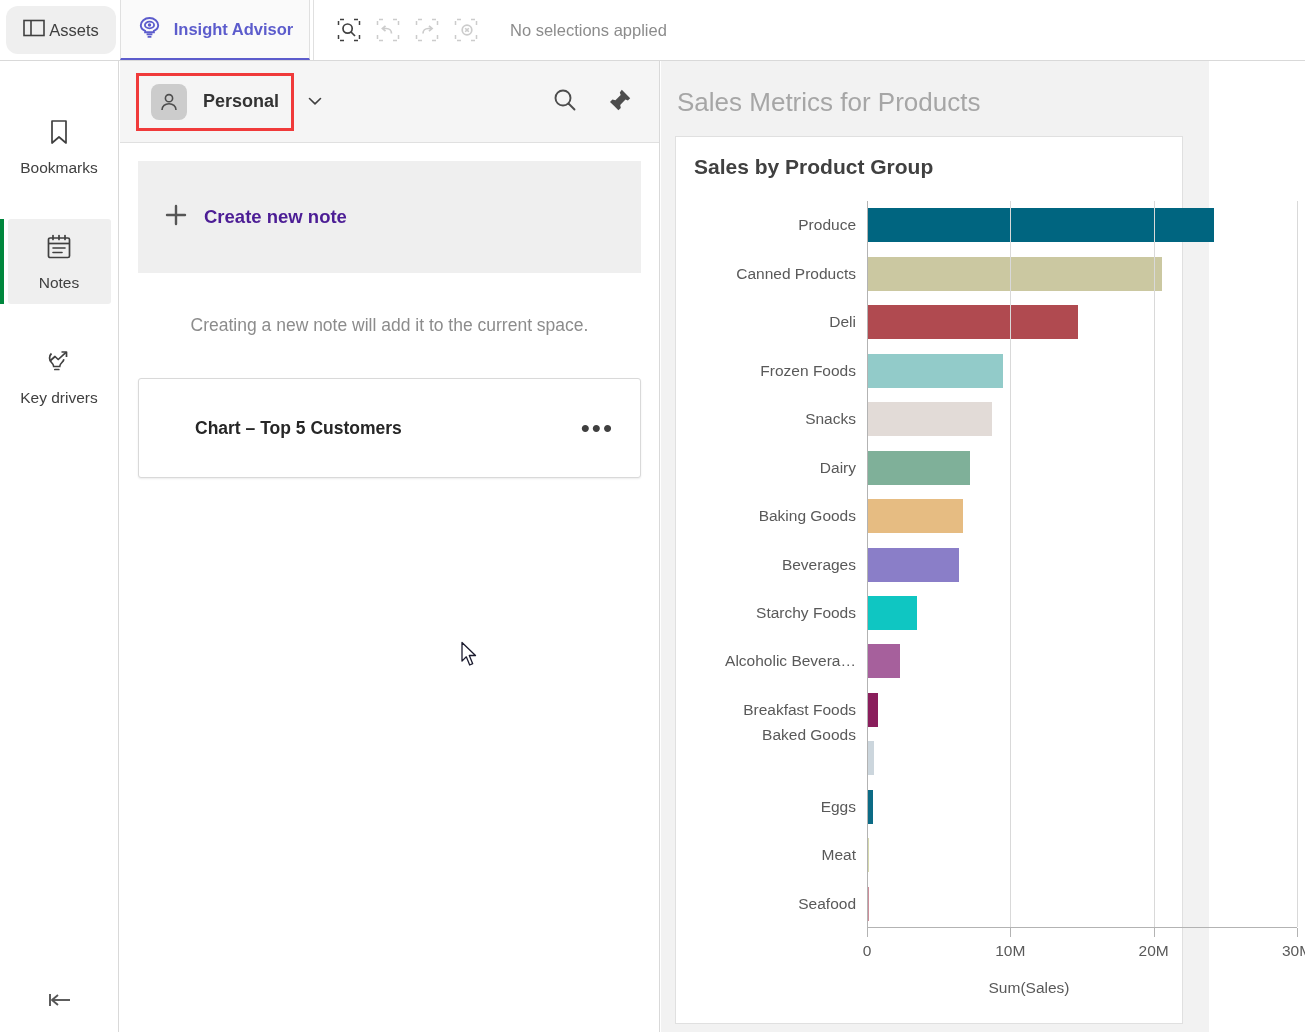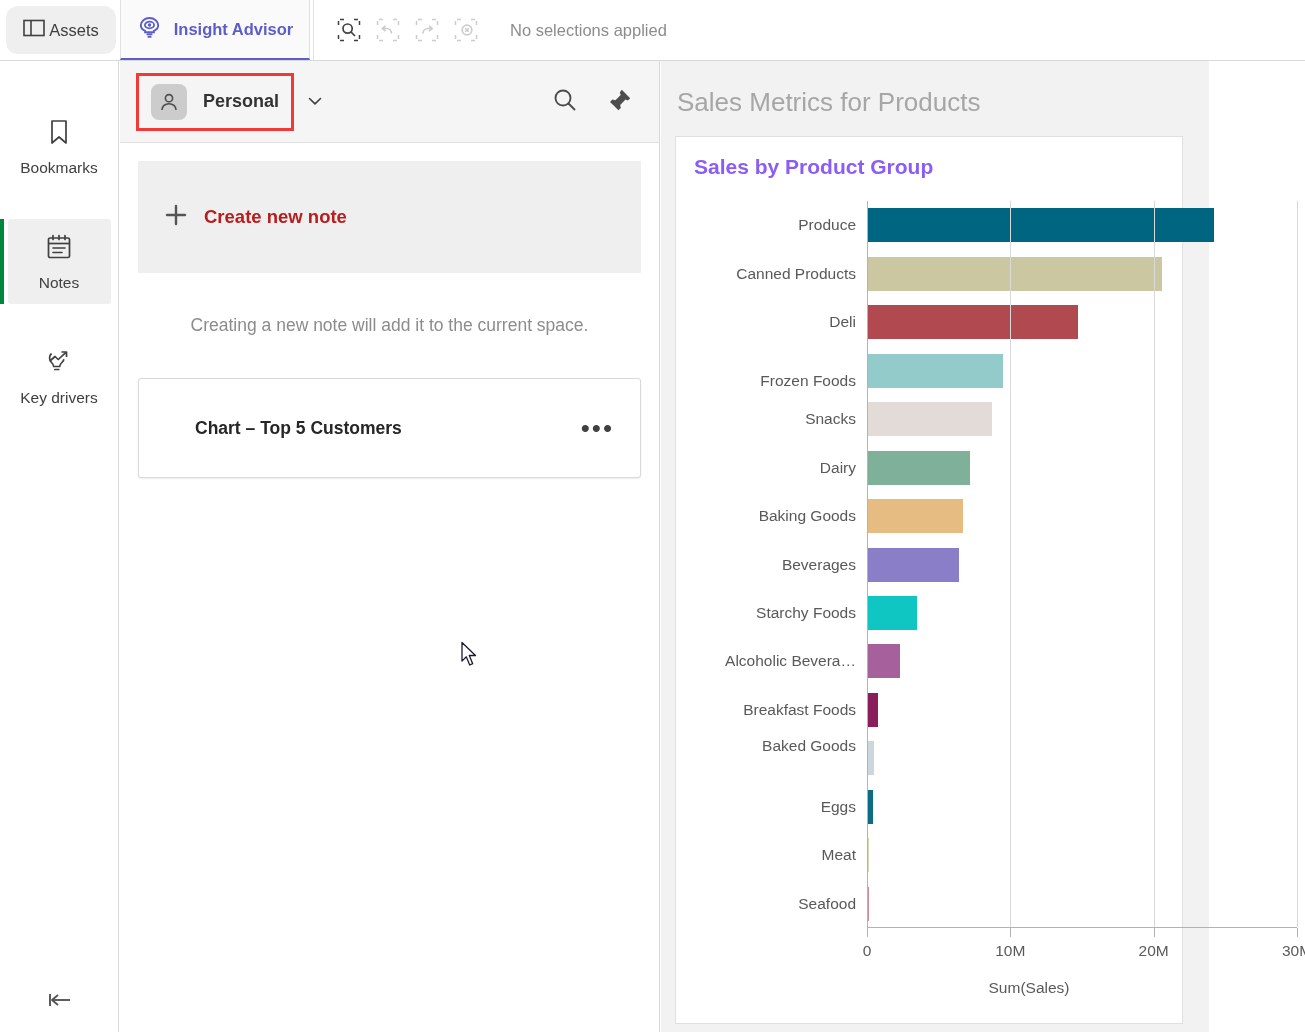--- a/index.html
+++ b/index.html
@@ -106,21 +106,21 @@
   .chev { margin-left: 13px; cursor: pointer; }
   .head-icons { margin-left: auto; display: flex; align-items: center; gap: 28px; }
   .head-icons > div { cursor: pointer; }
 
   .notes-body { padding: 18px 18px 0; }
   .create-note {
     height: 112px; background: #efefef;
     display: flex; align-items: center; gap: 16px;
     padding-left: 26px; cursor: pointer;
   }
-  .create-note .lbl { font-size: 18.5px; color: #b91c1c; font-weight: 600; }
+  .create-note .lbl { font-size: 18.5px; color: #4c1d95; font-weight: 600; }
   .hint {
     text-align: center; font-size: 17.5px; color: #8c8c8c;
     margin-top: 42px; margin-bottom: 42px;
   }
   .note-card {
     height: 100px; background: #ffffff;
     border: 1px solid #d9d9d9; border-radius: 3px;
     box-shadow: 0 1px 2px rgba(0,0,0,.08);
     display: flex; align-items: center;
     padding: 0 26px 0 24px; cursor: pointer;
@@ -141,21 +141,21 @@
   .pane-title {
     font-size: 26px; color: #a6a6a6; font-weight: 400;
     padding: 12px 0 18px 2px;
   }
   .chart-card {
     background: #ffffff; border: 1px solid #e0e0e0;
     height: 888px; padding: 18px 12px 0 18px;
     position: relative;
   }
   .chart-title {
-    font-size: 21px; font-weight: 700; color: #8b5cf6;
+    font-size: 21px; font-weight: 700; color: #404040;
   }
 
   .plot {
     position: absolute; left: 18px; top: 64px;
     width: 594px; height: 800px;
   }
   .cat-col {
     position: absolute; left: 0; top: 0;
     width: 172px; height: 727px;
   }
@@ -382,29 +382,29 @@
   <div class="pane-title">Sales Metrics for Products</div>
 
   <div class="chart-card">
     <div class="chart-title">Sales by Product Group</div>
 
     <div class="plot">
       <div class="cat-col" id="catCol">
           <div class="cat-lbl" style="top: 24.2333px;">Produce</div>
           <div class="cat-lbl" style="top: 72.7px;">Canned Products</div>
           <div class="cat-lbl" style="top: 121.167px;">Deli</div>
-          <div class="cat-lbl" style="top: 180px; text-align: right;">Frozen Foods</div>
+          <div class="cat-lbl" style="top: 170px; text-align: right;">Frozen Foods</div>
           <div class="cat-lbl" style="top: 218.1px;">Snacks</div>
           <div class="cat-lbl" style="top: 266.567px;">Dairy</div>
           <div class="cat-lbl" style="top: 315.033px;">Baking Goods</div>
           <div class="cat-lbl" style="top: 363.5px;">Beverages</div>
           <div class="cat-lbl" style="top: 411.967px;">Starchy Foods</div>
           <div class="cat-lbl" style="top: 460.433px;">Alcoholic Bevera…</div>
           <div class="cat-lbl" style="top: 508.9px;">Breakfast Foods</div>
-          <div class="cat-lbl" style="top: 545px;">Baked Goods</div>
+          <div class="cat-lbl" style="top: 534px;">Baked Goods</div>
           <div class="cat-lbl" style="top: 605.833px;">Eggs</div>
           <div class="cat-lbl" style="top: 654.3px;">Meat</div>
           <div class="cat-lbl" style="top: 702.767px;">Seafood</div>
         </div>
       <div class="bars" id="barsArea">
           <div class="bar" title="Produce" style="width: 346.867px; left: 0px; top: 24.2333px; background: rgb(0, 101, 128);"></div>
           <div class="bar" title="Canned Products" style="width: 295.267px; left: 0px; top: 72.7px; background: rgb(203, 200, 161);"></div>
           <div class="bar" title="Deli" style="width: 210.7px; left: 0px; top: 121.167px; background: rgb(176, 74, 80);"></div>
           <div class="bar" title="Frozen Foods" style="width: 136.167px; left: 0px; top: 169.633px; background: rgb(146, 203, 201);"></div>
           <div class="bar" title="Snacks" style="width: 124.7px; left: 0px; top: 218.1px; background: rgb(226, 219, 215);"></div>

